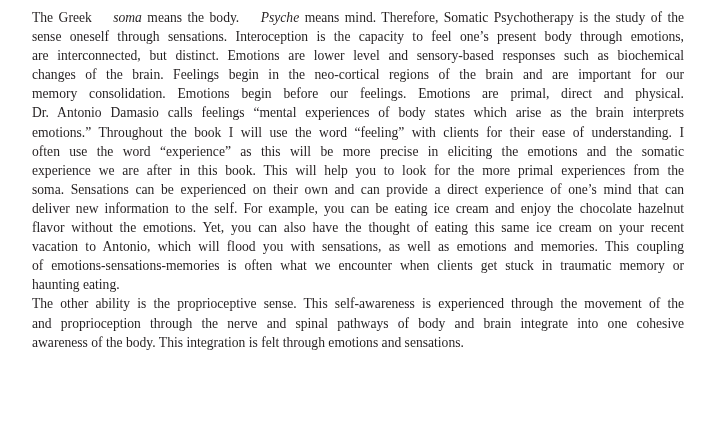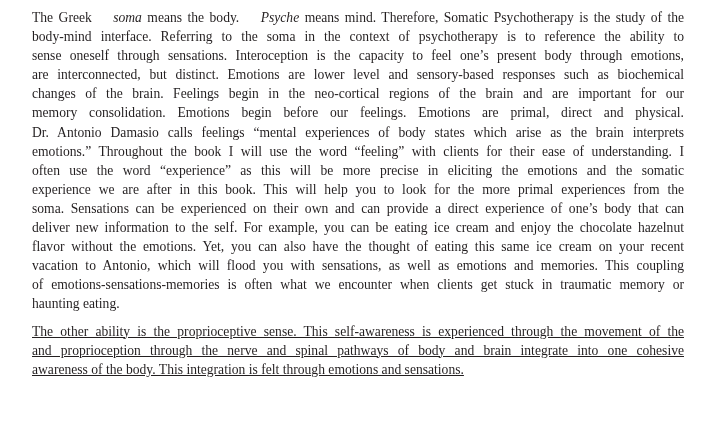--- a/index.html
+++ b/index.html
@@ -21,51 +21,48 @@
       font-family: "Liberation Serif", "DejaVu Serif", serif;
       font-size: 13.6px;
       line-height: 19.1px;
       color: #231f20;
     }
     .para {
       margin: 0;
       text-align: justify;
     }
     .para + .para {
-      margin-top: 8px;
-      text-decoration: underline;
     }
     .line {
       display: block;
       text-align: justify;
       text-align-last: justify;
       white-space: nowrap;
       height: 19.1px;
     }
     .line.last {
       text-align-last: left;
     }
     em { font-style: italic; margin-left: 16px; }
   </style>
 </head>
 <body>
 
 <div class="page">
   <div class="para">
     <span class="line"><span>The Greek </span><em>soma</em><span> means the body. </span><em>Psyche</em><span> means mind. Therefore, Somatic Psychotherapy is the study of the</span></span>
-    <span class="line">body-mind interface. Referring to the soma in the context of psychotherapy is to reference the ability to</span>
     <span class="line">sense oneself through sensations. Interoception is the capacity to feel one’s present body through emotions,</span>
     <span class="line">are interconnected, but distinct. Emotions are lower level and sensory-based responses such as biochemical</span>
     <span class="line">changes of the brain. Feelings begin in the neo-cortical regions of the brain and are important for our</span>
     <span class="line">memory consolidation. Emotions begin before our feelings. Emotions are primal, direct and physical.</span>
     <span class="line">Dr. Antonio Damasio calls feelings “mental experiences of body states which arise as the brain interprets</span>
     <span class="line">emotions.” Throughout the book I will use the word “feeling” with clients for their ease of understanding. I</span>
     <span class="line">often use the word “experience” as this will be more precise in eliciting the emotions and the somatic</span>
     <span class="line">experience we are after in this book. This will help you to look for the more primal experiences from the</span>
-    <span class="line">soma. Sensations can be experienced on their own and can provide a direct experience of one’s body that can</span>
+    <span class="line">soma. Sensations can be experienced on their own and can provide a direct experience of one’s mind that can</span>
     <span class="line">deliver new information to the self. For example, you can be eating ice cream and enjoy the chocolate hazelnut</span>
     <span class="line">flavor without the emotions. Yet, you can also have the thought of eating this same ice cream on your recent</span>
     <span class="line">vacation to Antonio, which will flood you with sensations, as well as emotions and memories. This coupling</span>
     <span class="line">of emotions-sensations-memories is often what we encounter when clients get stuck in traumatic memory or</span>
     <span class="line last">haunting eating.</span>
   </div>
   <div class="para">
     <span class="line">The other ability is the proprioceptive sense. This self-awareness is experienced through the movement of the</span>
     <span class="line">and proprioception through the nerve and spinal pathways of body and brain integrate into one cohesive</span>
     <span class="line last">awareness of the body. This integration is felt through emotions and sensations.</span>

